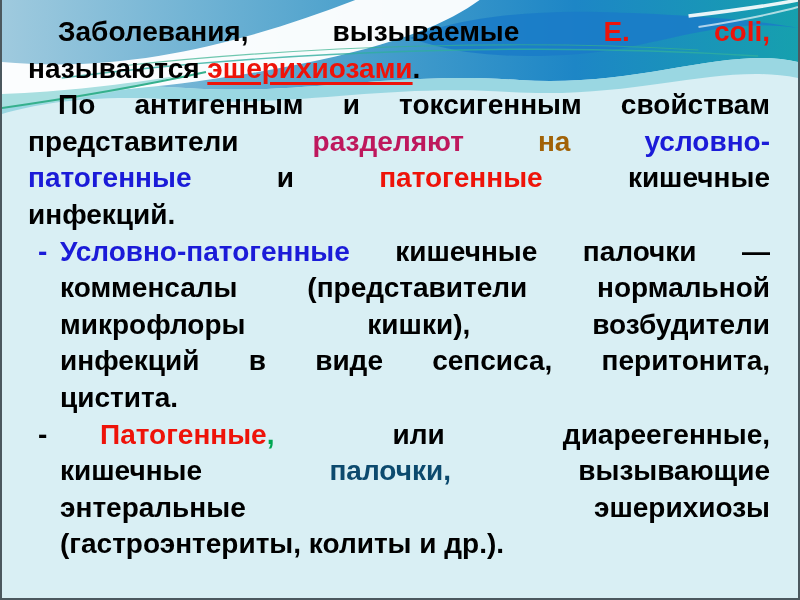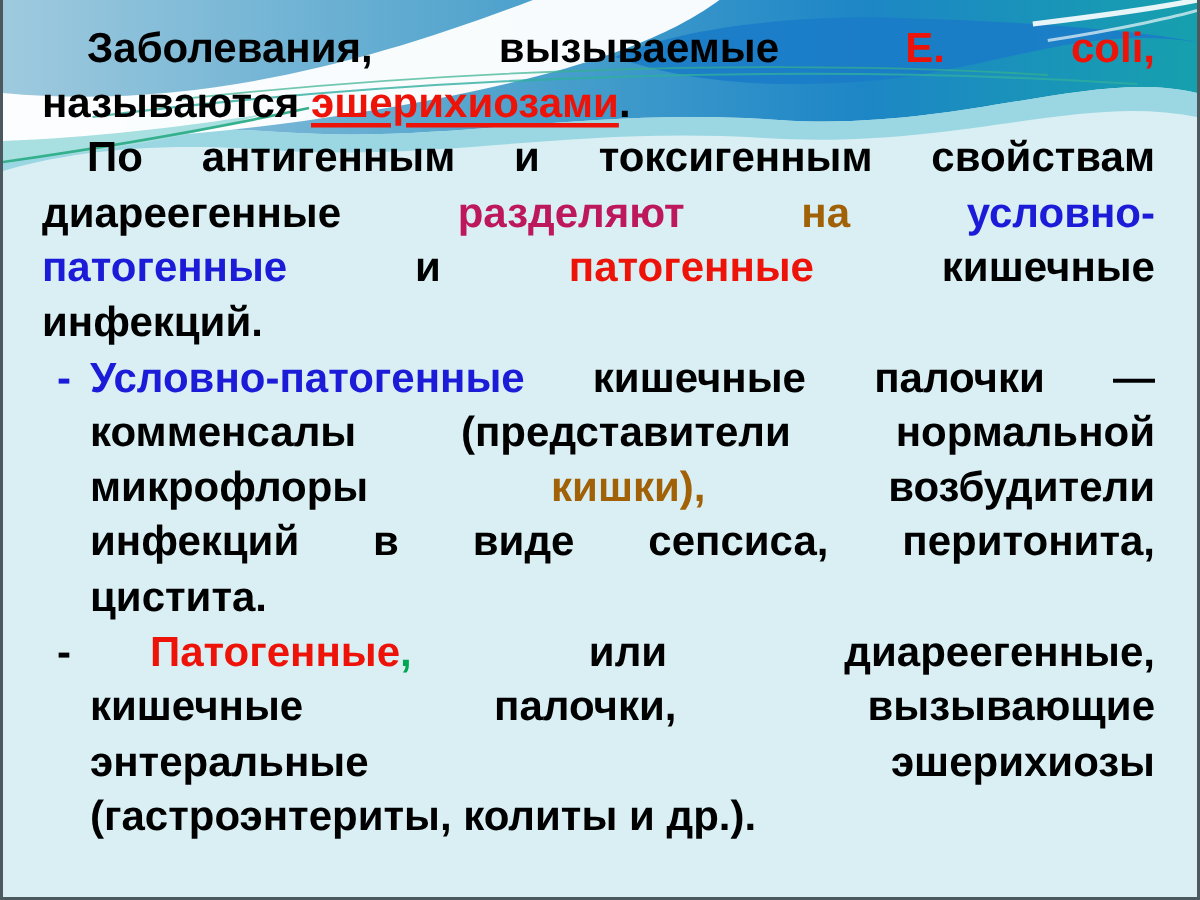--- a/index.html
+++ b/index.html
@@ -61,27 +61,27 @@
     <path d="M120,66 C320,44 540,40 700,50" stroke="#35b08d" stroke-width="1.2" fill="none" opacity="0.7"></path>
 
     <path d="M690,16 C740,10 780,4 800,0" stroke="#ffffff" stroke-width="3.5" fill="none" opacity="0.9"></path>
     <path d="M700,27 C752,19 790,10 800,7" stroke="#ffffff" stroke-width="2" fill="none" opacity="0.65"></path>
   </svg>
 
   <div class="content">
       <div class="line j indent"><span style="color: rgb(0, 0, 0);">Заболевания, </span><span style="color: rgb(0, 0, 0);">вызываемые </span><span style="color: rgb(238, 19, 9);">E. </span><span style="color: rgb(238, 19, 9);">coli,</span></div>
       <div class="line l"><span style="color: rgb(0, 0, 0);">называются </span><span class="u" style="color: rgb(238, 19, 9);">эшерихиозами</span><span style="color: rgb(0, 0, 0);">.</span></div>
       <div class="line j indent"><span style="color: rgb(0, 0, 0);">По </span><span style="color: rgb(0, 0, 0);">антигенным </span><span style="color: rgb(0, 0, 0);">и </span><span style="color: rgb(0, 0, 0);">токсигенным </span><span style="color: rgb(0, 0, 0);">свойствам</span></div>
-      <div class="line j"><span style="color: rgb(0, 0, 0);">диареегенные </span><span style="color: #be185d;">разделяют </span><span style="color: #a16207;">на </span><span style="color: rgb(27, 27, 216);">условно-</span></div>
+      <div class="line j"><span style="color: rgb(0, 0, 0);">представители </span><span style="color: #be185d;">разделяют </span><span style="color: #a16207;">на </span><span style="color: rgb(27, 27, 216);">условно-</span></div>
       <div class="line j"><span style="color: rgb(27, 27, 216);">патогенные </span><span style="color: rgb(0, 0, 0);">и </span><span style="color: rgb(238, 19, 9);">патогенные </span><span style="color: rgb(0, 0, 0);">кишечные</span></div>
       <div class="line l"><span style="color: rgb(0, 0, 0);">инфекций.</span></div>
       <div class="line j binindent"><span class="dash" style="color: rgb(27, 27, 216);">-</span><span style="color: rgb(27, 27, 216);">Условно-патогенные </span><span style="color: rgb(0, 0, 0);">кишечные </span><span style="color: rgb(0, 0, 0);">палочки </span><span style="color: rgb(0, 0, 0);">—</span></div>
       <div class="line j binindent"><span style="color: rgb(0, 0, 0); margin-top: 17px;">комменсалы </span><span style="color: rgb(0, 0, 0);">(представители </span><span style="color: rgb(0, 0, 0);">нормальной</span></div>
-      <div class="line j binindent"><span style="color: rgb(0, 0, 0);">микрофлоры </span><span style="color: #a16207; margin-top: 28px;">кишки), </span><span style="color: rgb(0, 0, 0);">возбудители</span></div>
+      <div class="line j binindent"><span style="color: rgb(0, 0, 0);">микрофлоры </span><span style="color: #000000; margin-top: 28px;">кишки), </span><span style="color: rgb(0, 0, 0);">возбудители</span></div>
       <div class="line j binindent"><span style="color: rgb(0, 0, 0);">инфекций </span><span style="color: rgb(0, 0, 0);">в </span><span style="color: rgb(0, 0, 0);">виде </span><span style="color: rgb(0, 0, 0);">сепсиса, </span><span style="color: rgb(0, 0, 0);">перитонита,</span></div>
       <div class="line l binindent"><span style="color: rgb(0, 0, 0);">цистита.</span></div>
       <div class="line j binindent pad"><span class="dash" style="color: rgb(0, 0, 0);">-</span><span style="color: rgb(238, 19, 9);">Патогенные</span><span style="color: rgb(0, 166, 81);">, </span><span style="color: rgb(0, 0, 0);">или </span><span style="color: rgb(0, 0, 0);">диареегенные,</span></div>
-      <div class="line j binindent"><span style="color: rgb(0, 0, 0);">кишечные </span><span style="color: #000000;">палочки, </span><span style="color: rgb(0, 0, 0);">вызывающие</span></div>
+      <div class="line j binindent"><span style="color: rgb(0, 0, 0);">кишечные </span><span style="color: #0c4a6e;">палочки, </span><span style="color: rgb(0, 0, 0);">вызывающие</span></div>
       <div class="line j binindent"><span style="color: rgb(0, 0, 0);">энтеральные </span><span style="color: rgb(0, 0, 0);">эшерихиозы</span></div>
       <div class="line l binindent"><span style="color: rgb(0, 0, 0);">(гастроэнтериты, </span><span style="color: rgb(0, 0, 0);">колиты </span><span style="color: rgb(0, 0, 0);">и </span><span style="color: rgb(0, 0, 0);">др.).</span></div>
     </div>
 
 </div>
 
 </body></html>

